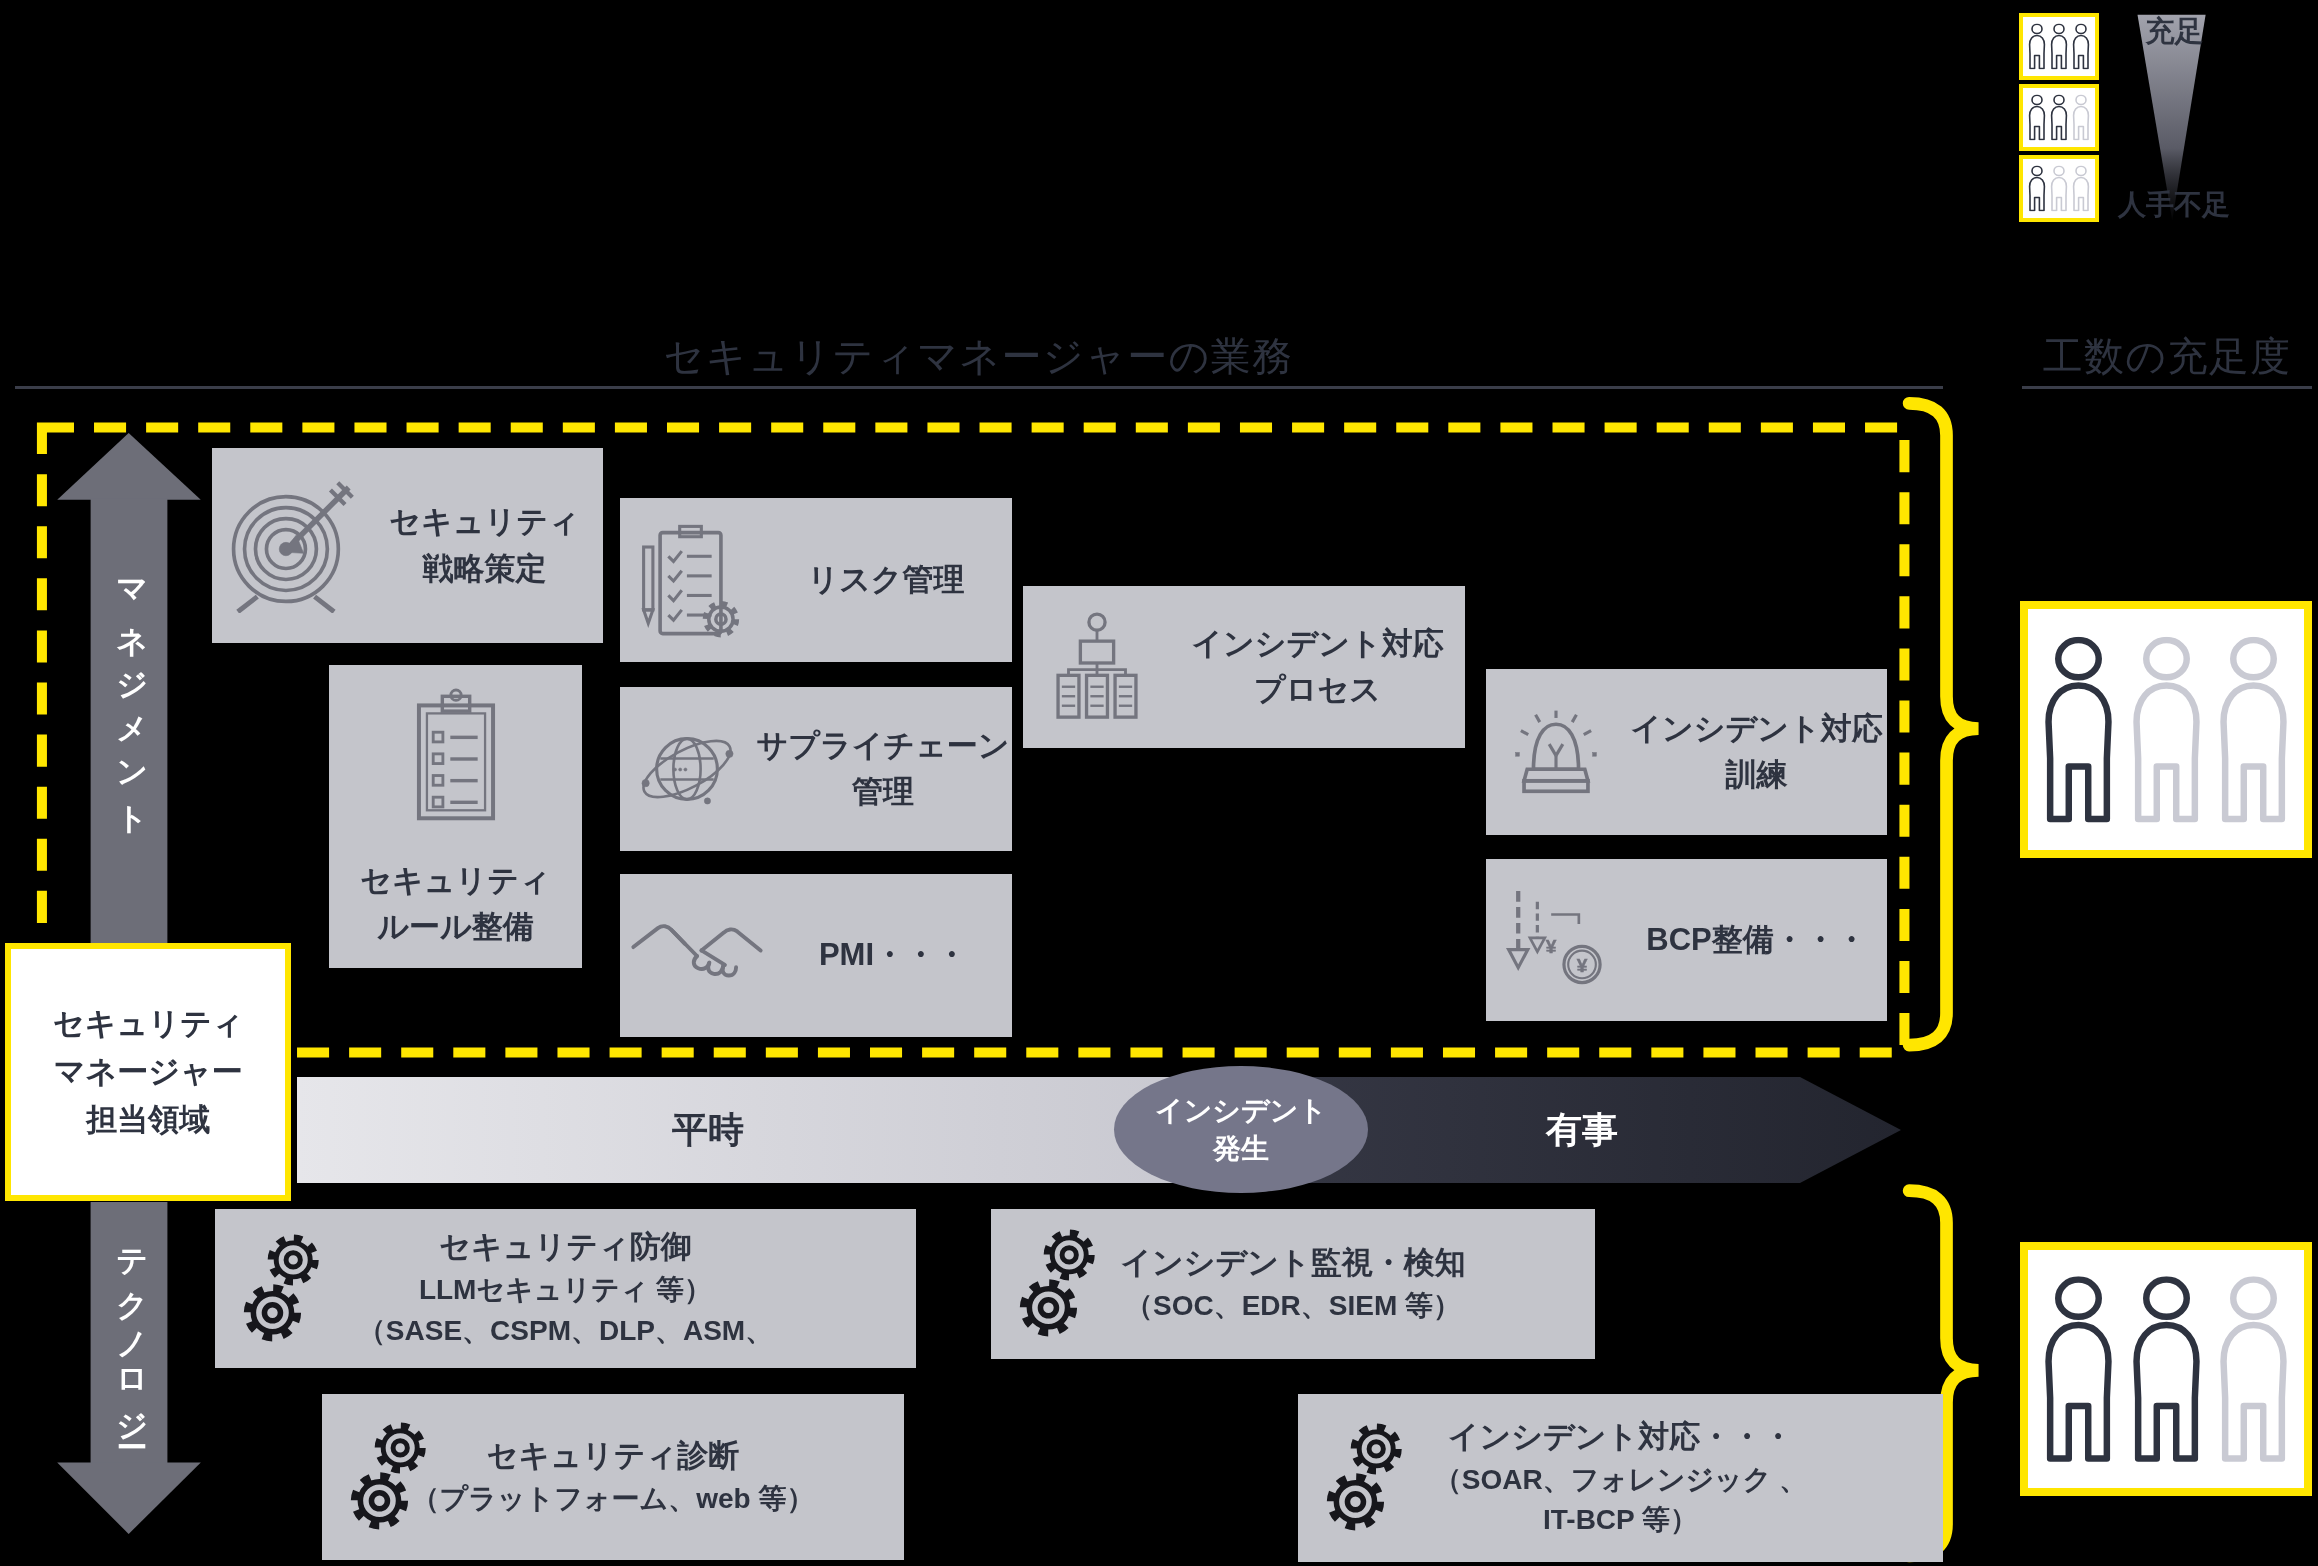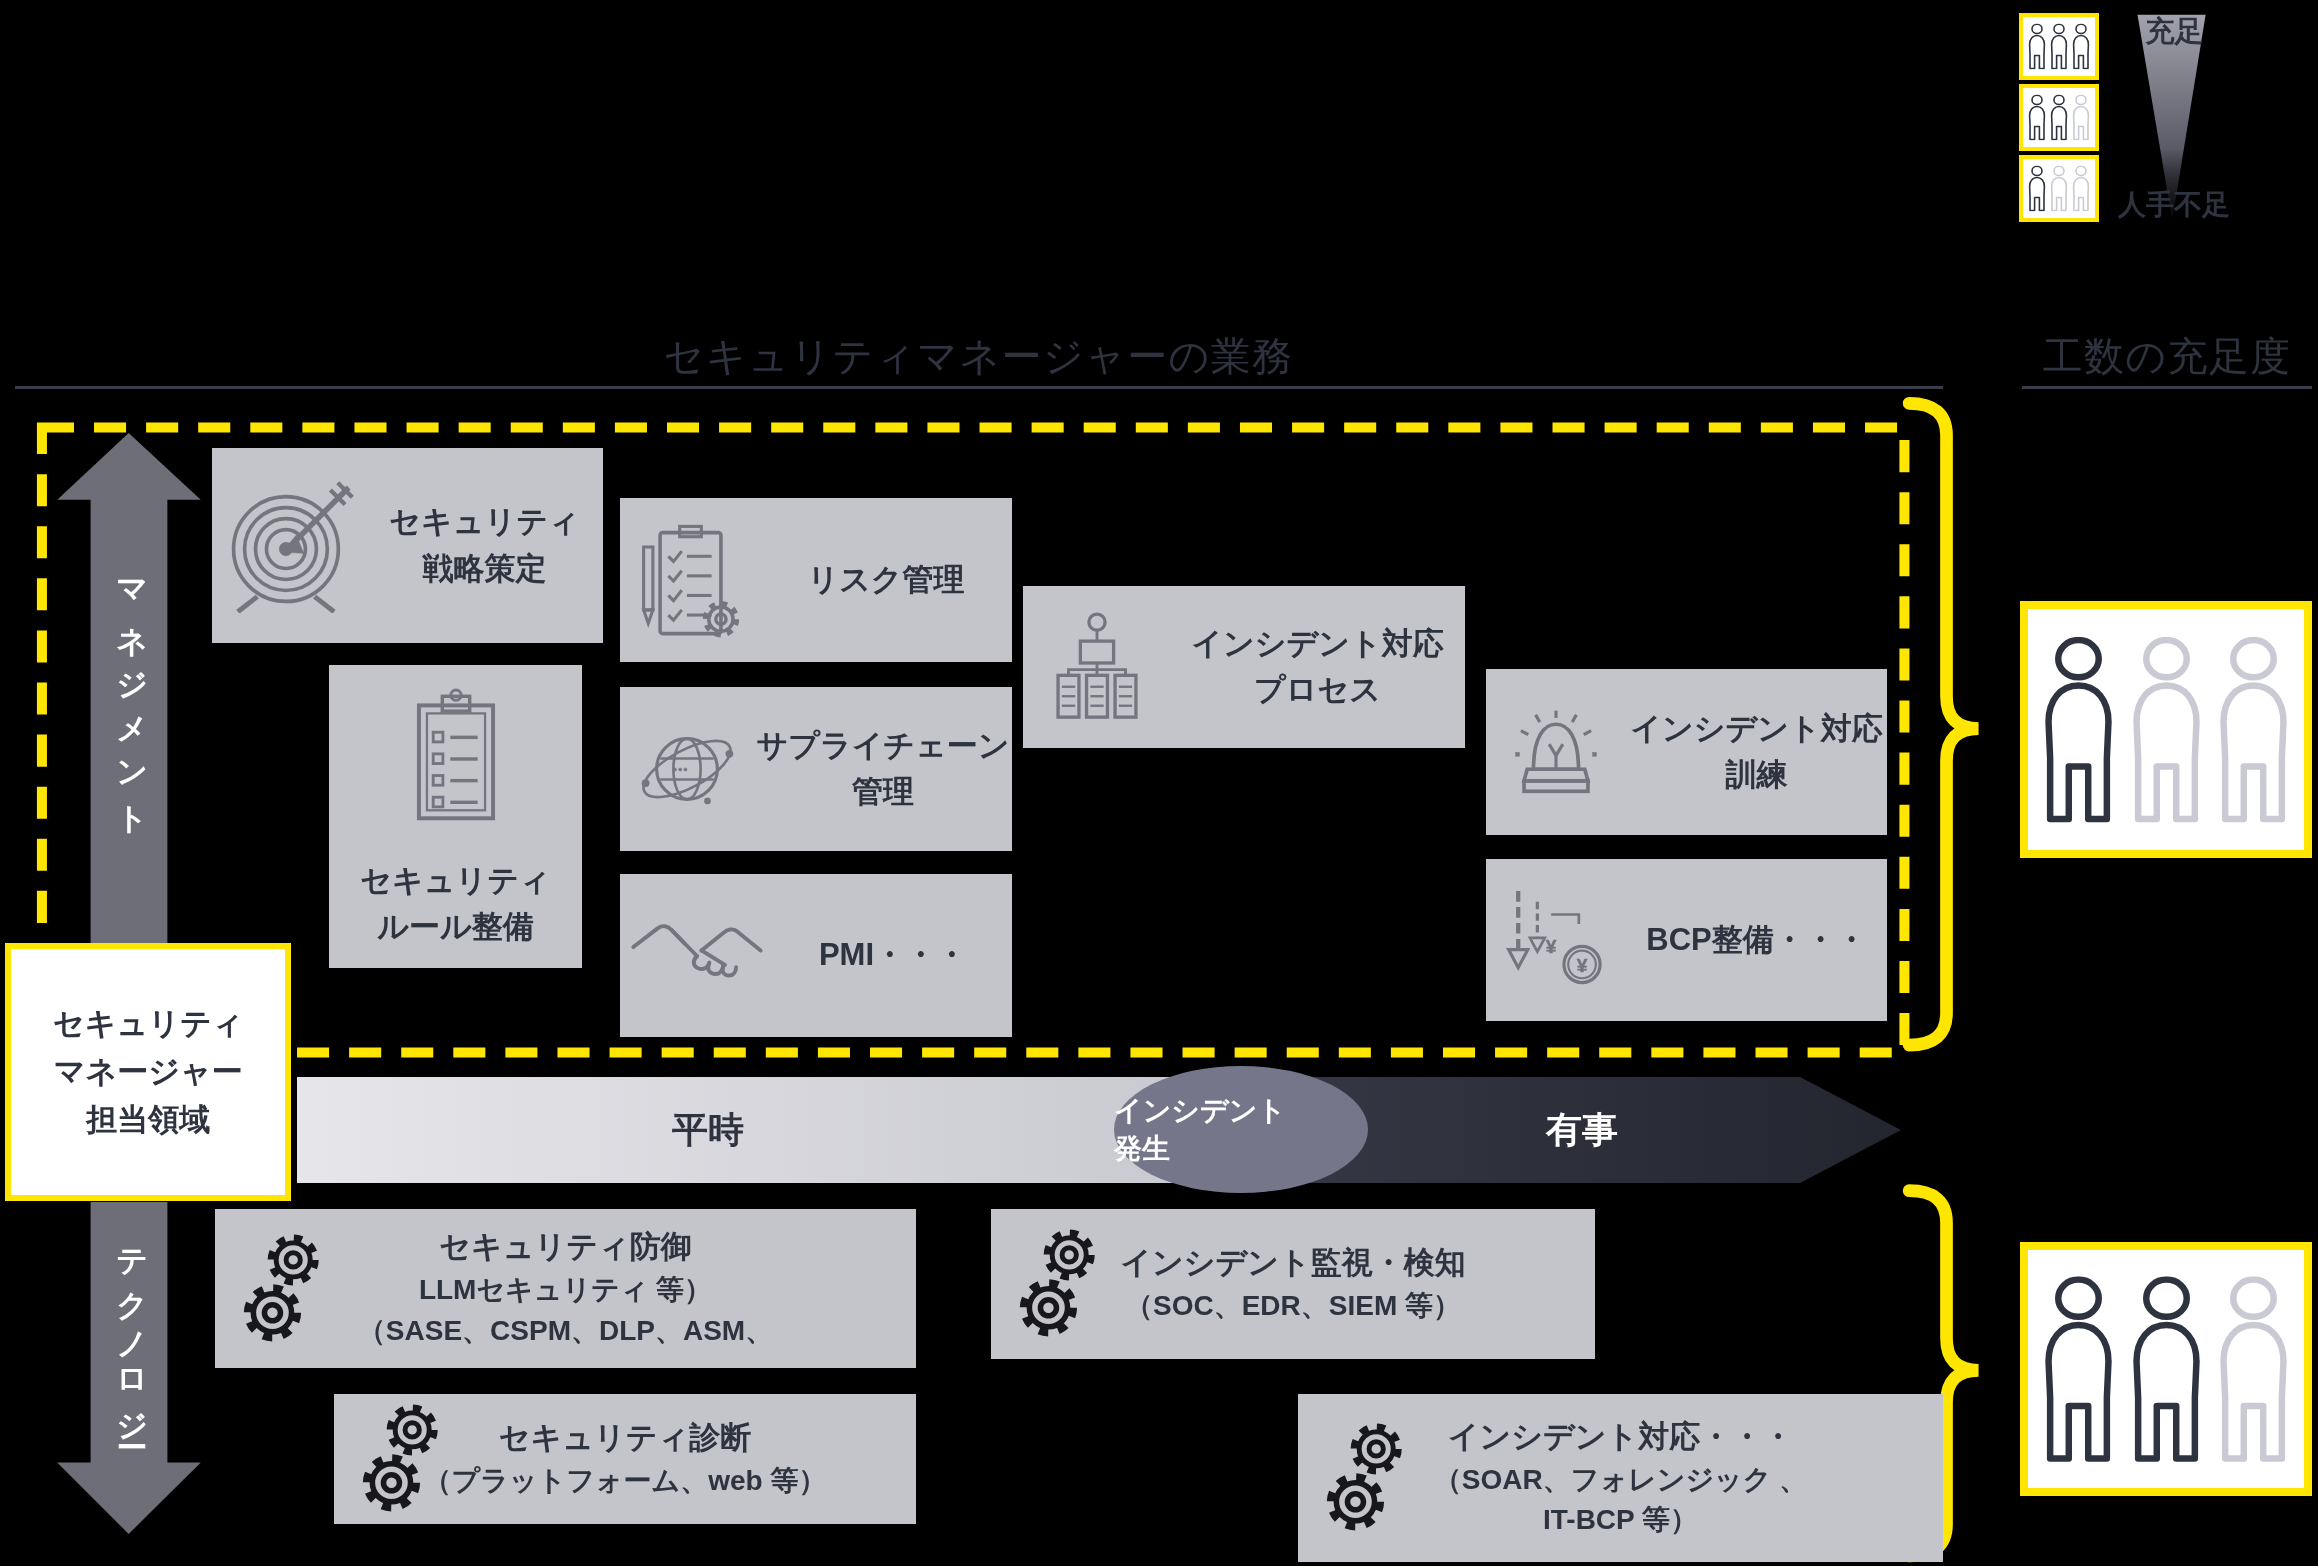--- a/index.html
+++ b/index.html
@@ -35,21 +35,21 @@
   
   .ybox{background:#fff;border:6.7px solid #ffe600;box-sizing:border-box;}
   .scope-text{width:100%;height:100%;display:flex;flex-direction:column;align-items:center;justify-content:center;
               color:#2e3340;font-size:31px;font-weight:800;line-height:1.55;text-align:center;}
 
   
   .bar-light{background:linear-gradient(90deg,#e6e6ea,#c7c7cf);}
   .bar-dark{background:linear-gradient(90deg,#363845,#23252f);
             clip-path:polygon(0 0,564px 0,100% 50%,564px 100%,0 100%);}
   .tl-label{font-size:36px;font-weight:800;text-align:center;}
-  .ellipse{background:#75768a;border-radius:50%;display:flex;flex-direction:column;align-items:flex-start;justify-content:center;
+  .ellipse{background:#75768a;border-radius:50%;display:flex;flex-direction:column;align-items:center;justify-content:center;
            color:#fff;font-size:28px;font-weight:800;line-height:1.35;text-align:center;}
 
   
   .people-row{width:100%;height:100%;display:flex;align-items:center;justify-content:center;gap:6.7px;}
   .p-dark *{stroke:#2e3340;} .p-light *{stroke:#c9cad3;}
   .legend-label{color:#2e3340;font-weight:800;text-align:center;}
 </style>
 </head>
 <body>
 
@@ -352,21 +352,21 @@
     <svg class="gears stroke-b" width="87" height="124" viewBox="0 0 130 185">
       <use href="#sym-gear" x="40" y="8" width="82" height="82"></use>
       <use href="#sym-gear" x="4" y="82" width="92" height="92"></use>
     </svg>
     <div class="txt">
       <div class="t1">インシデント監視・検知</div>
       <div class="t2">（SOC、EDR、SIEM 等）</div>
     </div>
   </div>
 
-  <div class="tbox z2" style="left:334px;top:1394px;width:582px;height:130px">
+  <div class="tbox z2" style="left:322px;top:1394px;width:582px;height:166px">
     <svg class="gears stroke-b" width="87" height="124" viewBox="0 0 130 185">
       <use href="#sym-gear" x="40" y="8" width="82" height="82"></use>
       <use href="#sym-gear" x="4" y="82" width="92" height="92"></use>
     </svg>
     <div class="txt">
       <div class="t1">セキュリティ診断</div>
       <div class="t2">（プラットフォーム、web 等）</div>
     </div>
   </div>
 

